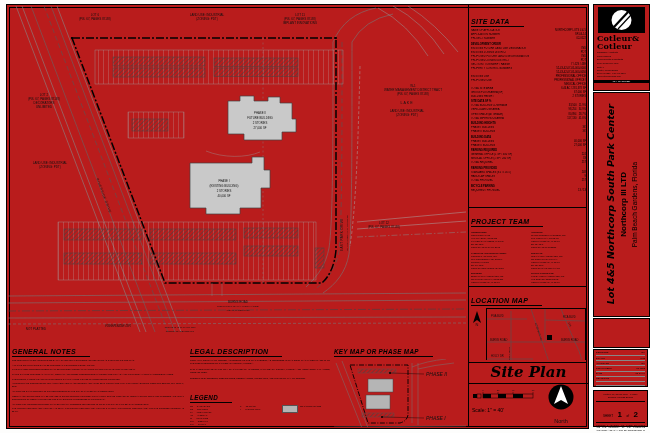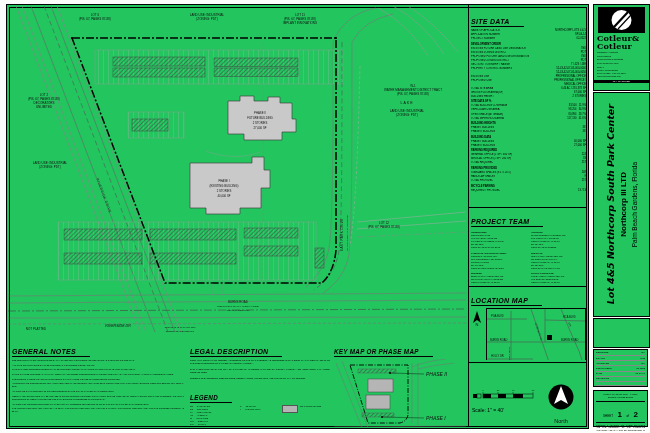--- a/index.html
+++ b/index.html
@@ -1,19 +1,19 @@
 <!DOCTYPE html>
 <html><head>
 <meta charset="utf-8">
 <style>
   html,body{margin:0;padding:0}
   body{width:650px;height:433px;background:#fdfdfc;position:relative;overflow:hidden;
        font-family:"Liberation Sans",sans-serif;color:#000;-webkit-font-smoothing:antialiased}
   .abs{position:absolute}
-  .frame{position:absolute;border:1.6px solid #000;background:#22c55e}
+  .frame{position:absolute;border:1.6px solid #000;background:#b91c1c}
   .frame.inner::after{content:"";position:absolute;inset:1.5px;border:.5px solid #000;pointer-events:none}
   .divv{position:absolute;width:1px;background:#000}
   .divh{position:absolute;height:1px;background:#000}
   .stitle{font:italic bold 7px "Liberation Sans",sans-serif;letter-spacing:.3px;
           border-bottom:.8px solid #000;display:inline-block;padding:0 14px 1px 0;margin-bottom:2px;white-space:nowrap}
   .stitle.small{font-size:6.3px}
   .kv-list .kv{display:flex;justify-content:space-between;align-items:baseline}
   .kv-list .lbl{white-space:nowrap;overflow:hidden}
   .kv-list .val{text-align:right;white-space:pre;margin-left:2px}
   .kv-list .hdr{font-weight:bold;margin-top:1.6px;white-space:nowrap}
@@ -378,20 +378,21 @@
         <text transform="translate(22.5,56) rotate(-90)" font-size="2.4">MILITARY TRAIL</text>
         <text transform="translate(48,14) rotate(72)" font-size="2.4">ALTERNATE A1A</text>
         <text transform="translate(81,14) rotate(64)" font-size="2.4">I-95</text>
         <text x="4" y="48">HOLLY DR</text>
       </g>
     </svg>
   </div>
 </div>
 
 <div class="abs" style="left:469px;top:363px;width:119px;height:64px">
+  <div class="siteplan-title">Site Plan</div>
   <svg width="70" height="18" viewBox="0 0 70 18" style="position:absolute;left:2px;top:24px">
     <g font-size="2.4" text-anchor="middle">
       <text x="12" y="4">0</text>
       <text x="27" y="4">20</text>
       <text x="42" y="4">40</text>
       <text x="62" y="4">80</text>
     </g>
     <rect x="2" y="7" width="4" height="4" fill="#000"></rect>
     <rect x="6" y="7" width="4" height="4" fill="none" stroke="#000" stroke-width="0.5"></rect>
     <rect x="12" y="7" width="50" height="4" fill="none" stroke="#000" stroke-width="0.5"></rect>

